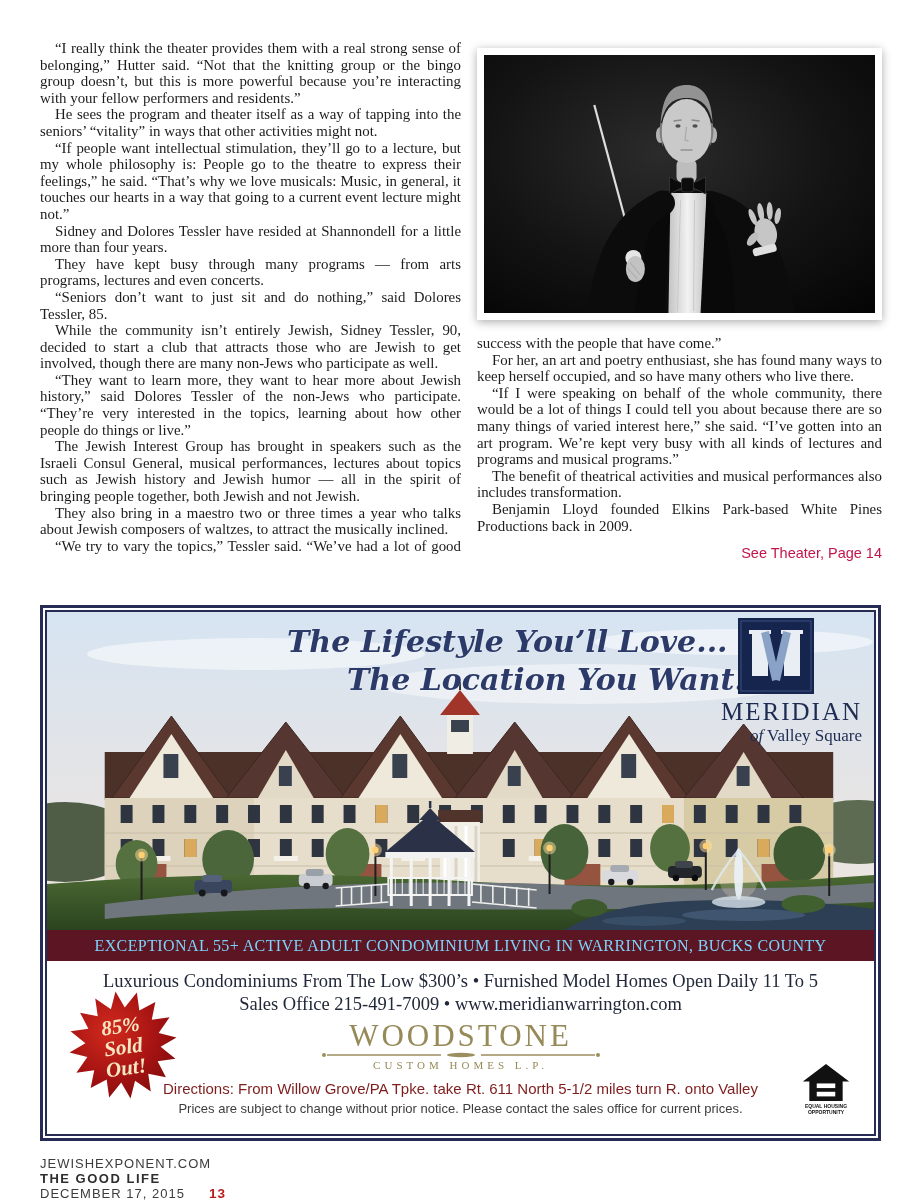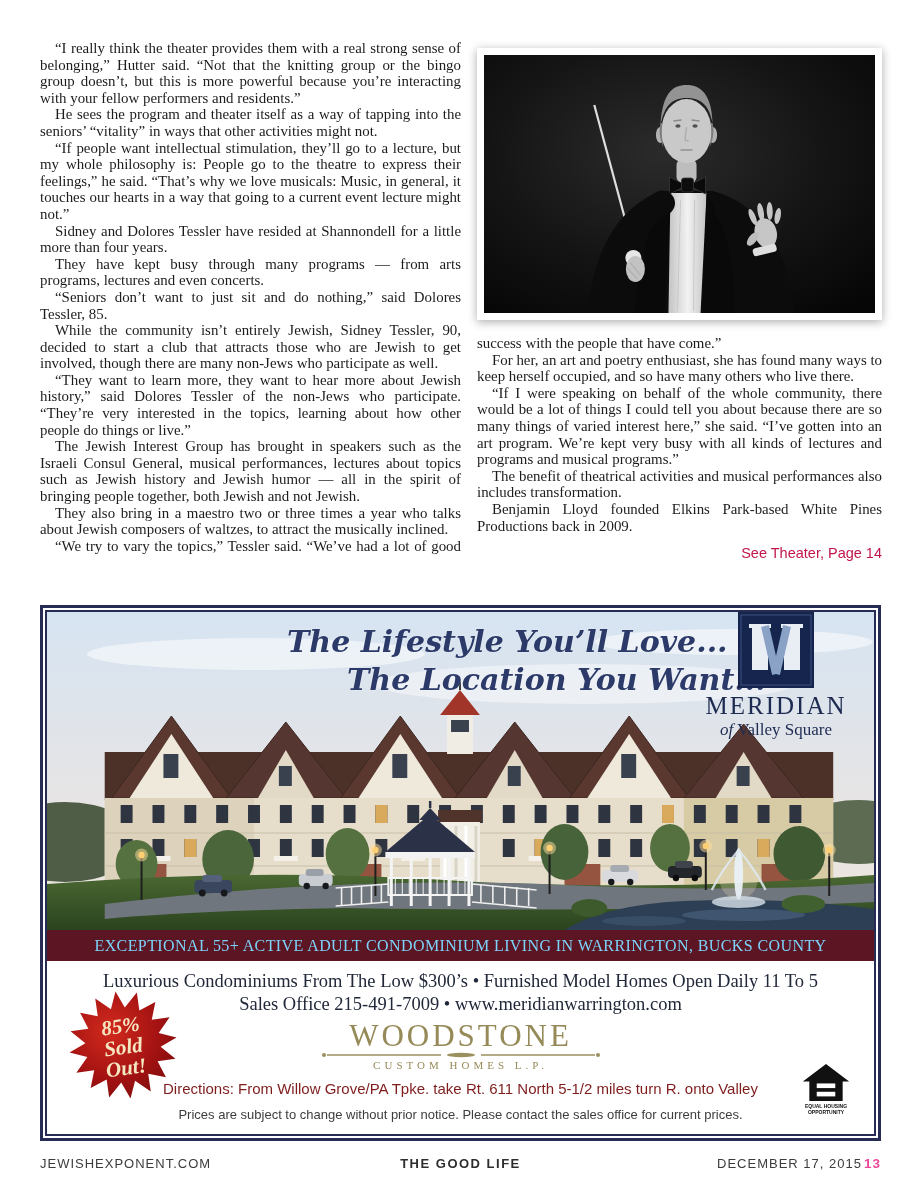--- a/index.html
+++ b/index.html
@@ -22,47 +22,47 @@
   
   .ad { position:absolute; left:40px; top:605px; width:841px; height:536px; border:3px solid #272c55; padding:2px; background:#fff; }
   .ad-inner { width:100%; height:100%; border:2px solid #272c55; display:flex; flex-direction:column; overflow:hidden; }
   .ad-photo { position:relative; flex:0 0 318px; overflow:hidden; }
   .ad-photo > svg.scene { position:absolute; left:0; top:0; width:100%; height:100%; }
 
   .hl { position:absolute; font-family:"DejaVu Serif", serif; font-style:italic; font-weight:600; color:#2b3a68; font-size:30px; white-space:nowrap; text-shadow:0 0 2px rgba(255,255,255,.6); }
   .hl1 { top:12px;  left:240px; }
   .hl2 { top:50px;  left:300px; }
 
-  .meridian { position:absolute; top:0; right:12px; width:172px; text-align:center; }
+  .meridian { position:absolute; top:6px; right:12px; width:172px; text-align:right; }
   .meridian .mono { display:block; margin:0 auto; }
   .meridian .name { display:block; margin-top:4px; font-size:25px; letter-spacing:2px; color:#1d2b52; }
   .meridian .tag { display:block; margin-top:0; font-size:17px; color:#1d2b52; }
   .meridian .tag .of { font-style:italic; }
 
   .ad-banner { flex:0 0 31px; background:#5c1623; color:#7dd3fc; display:flex; align-items:center; justify-content:center; font-size:16px; letter-spacing:.4px; white-space:nowrap; }
 
   .ad-info { position:relative; flex:1; background:#fff; text-align:center; padding-top:9px; }
   .info-line { font-size:18.5px; color:#212839; line-height:23px; white-space:nowrap; }
   .ws { margin-top:5px; color:#968a58; }
   .ws-name { font-size:31px; letter-spacing:3px; line-height:30px; }
   .ws-rule { display:block; margin:0 auto; }
   .ws-sub { font-size:11px; letter-spacing:4px; line-height:13px; }
   .dir { margin-top:7px; font-family:"Liberation Sans", sans-serif; font-size:15px; line-height:19px; color:#7f1d1d; }
-  .disc { margin-top:9px; font-family:"Liberation Sans", sans-serif; font-size:13px; color:#3d3d3d; }
+  .disc { margin-top:3px; font-family:"Liberation Sans", sans-serif; font-size:13px; color:#3d3d3d; }
 
   .burst { position:absolute; left:20px; top:28px; width:112px; height:112px; }
   .burst text { font-family:"Liberation Serif", serif; font-style:italic; font-weight:bold; fill:#f6e7c3; font-size:21px; text-anchor:middle; }
   .eho { position:absolute; right:20px; bottom:12px; width:56px; text-align:center; }
 
   
-  .footer { position:absolute; left:40px; right:40px; top:1156px; display:flex; align-items:baseline; font-family:"Liberation Sans", sans-serif; font-size:13px; color:#3c3c3c; letter-spacing:1px; }
+  .footer { position:absolute; left:40px; right:40px; top:1156px; display:flex; align-items:baseline; font-family:"Liberation Sans", sans-serif; font-size:13px; color:#3c3c3c; letter-spacing:1px;flex-direction:column; }
   .footer .f-left { flex:1; text-align:left; }
   .footer .f-center { flex:1; text-align:center; font-weight:bold; letter-spacing:1.5px; color:#2e2e2e; }
   .footer .f-right { flex:1; text-align:right; }
-  .footer .pageno { font-weight:bold; margin-left:2px; font-size:13.5px; color:#ec4899; }
+  .footer .pageno { font-weight:bold; margin-left:24px; font-size:13.5px; color:#b91c1c; }
 </style>
 </head>
 <body>
 
 <div class="col col-left">
   <p class="ind">“I really think the theater provides them with a real strong sense of belonging,” Hutter said. “Not that the knitting group or the bingo group doesn’t, but this is more powerful because you’re interacting with your fellow performers and residents.”</p>
   <p class="ind">He sees the program and theater itself as a way of tapping into the seniors’ “vitality” in ways that other activities might not.</p>
   <p class="ind">“If people want intellectual stimulation, they’ll go to a lecture, but my whole philosophy is: People go to the theatre to express their feelings,” he said. “That’s why we love musicals: Music, in general, it touches our hearts in a way that going to a current event lecture might not.”</p>
   <p class="ind">Sidney and Dolores Tessler have resided at Shannondell for a little more than four years.</p>
   <p class="ind">They have kept busy through many programs — from arts programs, lectures and even concerts.</p>

